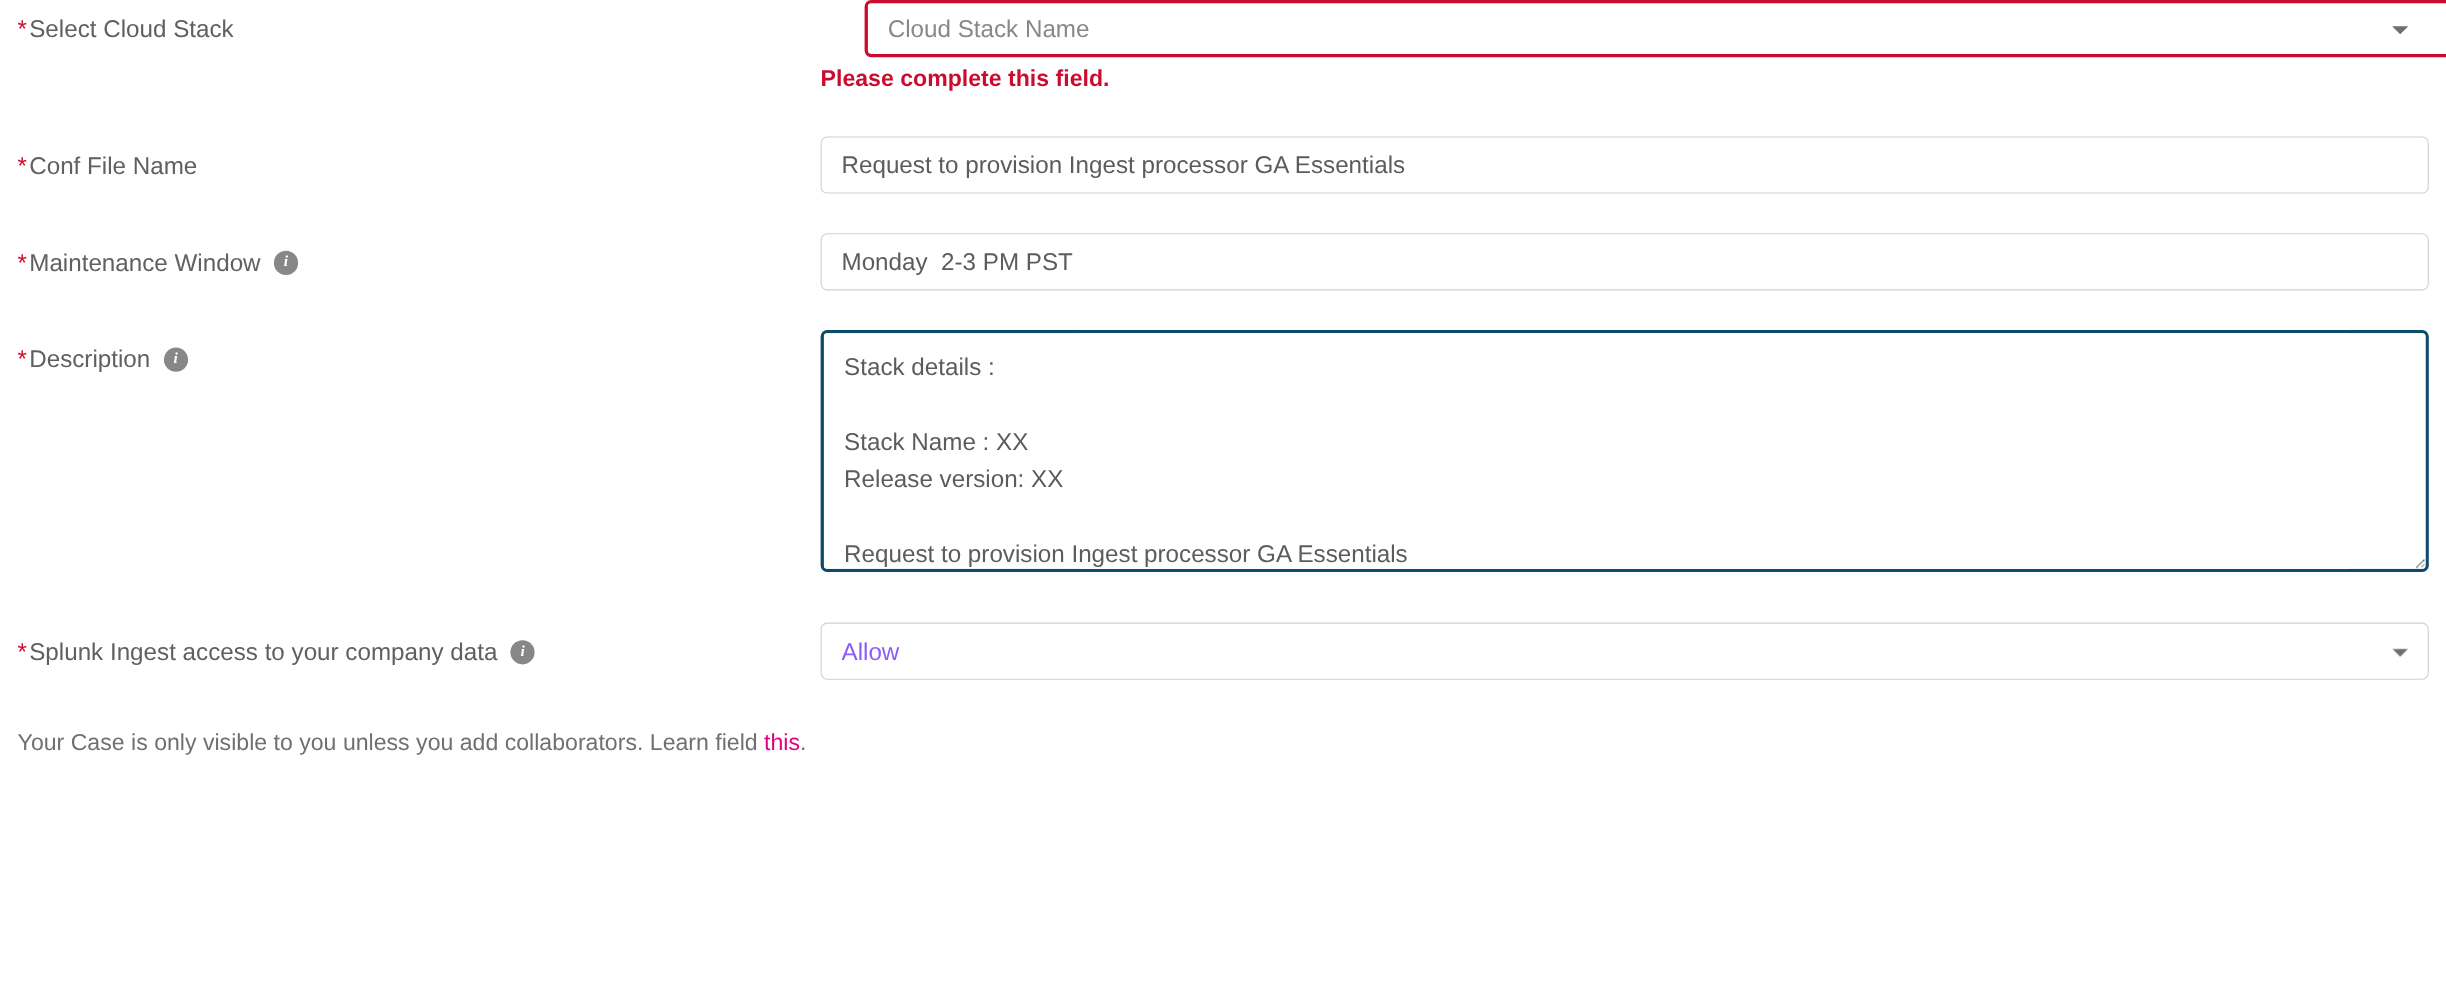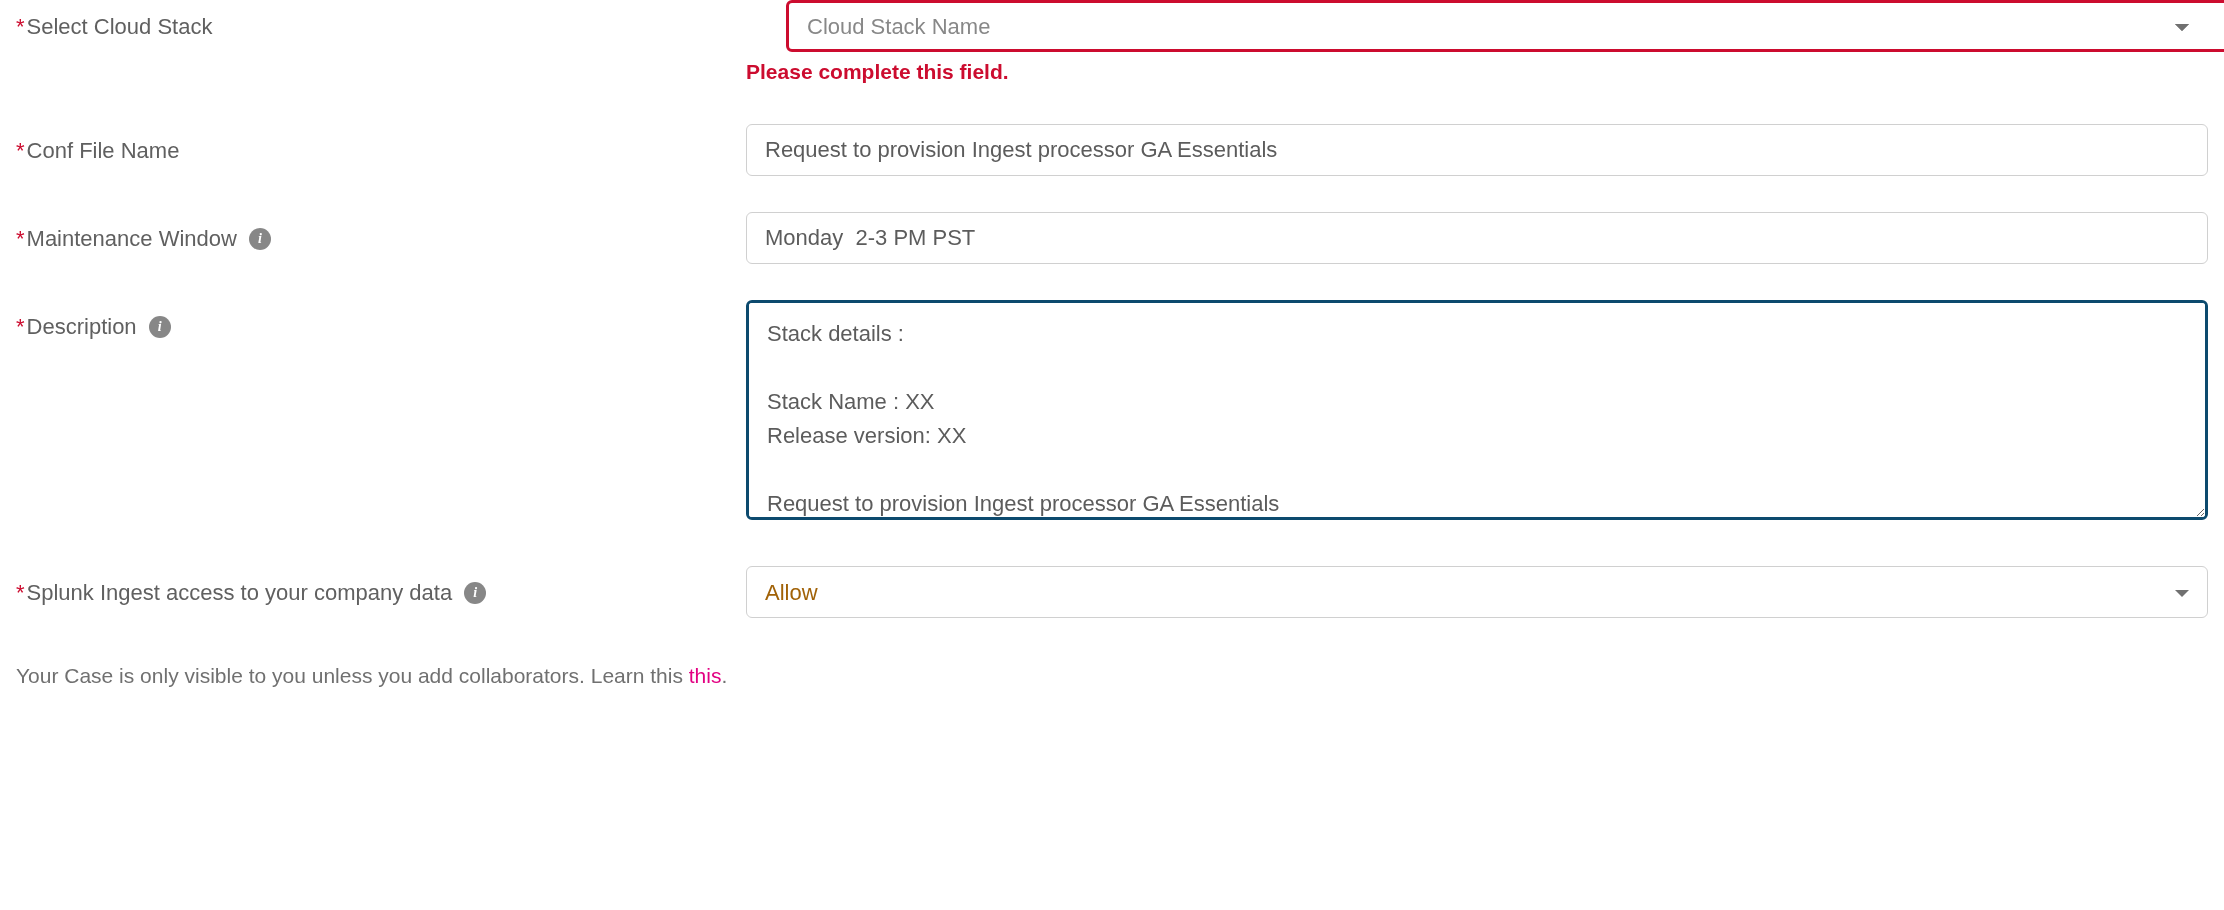--- a/index.html
+++ b/index.html
@@ -73,21 +73,21 @@
       color: #888888;
     }
     .select-input {
       appearance: none;
       -webkit-appearance: none;
       padding-right: 48px;
       cursor: pointer;
       color: #888888;
     }
     .select-input.has-value {
-      color: #a16207;
+      color: #8b5cf6;
     }
     .select-wrap {
       position: relative;
       width: 100%;
     }
     .select-chevron {
       position: absolute;
       right: 18px;
       top: 50%;
       transform: translateY(-50%);
@@ -226,18 +226,18 @@
               <polygon points="1,1 15,1 8,8" fill="#707070"></polygon>
             </svg>
         </span>
       </div>
     </div>
   </div>
 
   <div class="form-row row-gap-top-sm">
     <div class="input-col">
       <div class="helper-text">
-        <span>Your Case is only visible to you unless you add collaborators. Learn this </span><a class="helper-link">this</a><span>.</span>
+        <span>Your Case is only visible to you unless you add collaborators. Learn field </span><a class="helper-link">this</a><span>.</span>
       </div>
     </div>
   </div>
 
 </div>
 
 </body></html>

